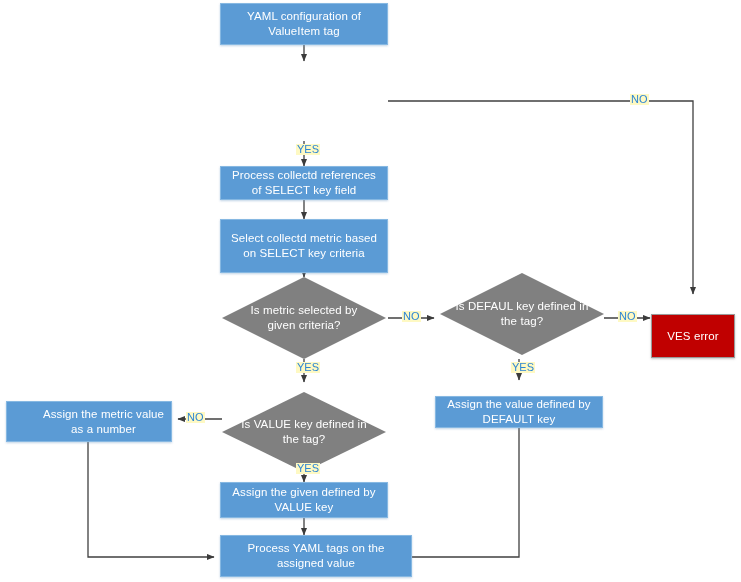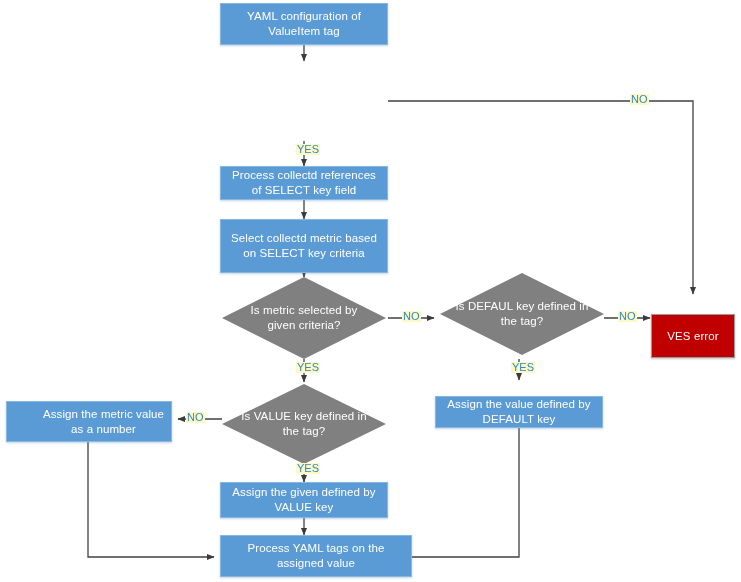--- a/index.html
+++ b/index.html
@@ -156,21 +156,21 @@
   <div class="edge-label" style="left:618px; top:311px;">NO</div>
 
   <div class="node err" style="left:651px; top:296px; width:84px; height:44px;">
     <span>VES error</span>
   </div>
 
   <div class="node proc" style="left:435px; top:380px; width:168px; height:32px;margin-top:16px;">
     <span>Assign the value defined by DEFAULT key</span>
   </div>
 
-  <div class="node decision" style="left:222px; top:384px; width:164px; height:80px;">
+  <div class="node decision" style="left:222px; top:392px; width:164px; height:80px;">
     <span class="dia-shape"></span>
     <span class="dia-text">Is VALUE key defined in the tag?</span>
   </div>
   <div class="edge-label" style="left:296px; top:463px;">YES</div>
   <div class="edge-label" style="left:186px; top:412px;">NO</div>
 
   <div class="node proc" style="left:6px; top:401px; width:166px; height:41px;padding-left:34px;">
     <span>Assign the metric value as a number</span>
   </div>
 

